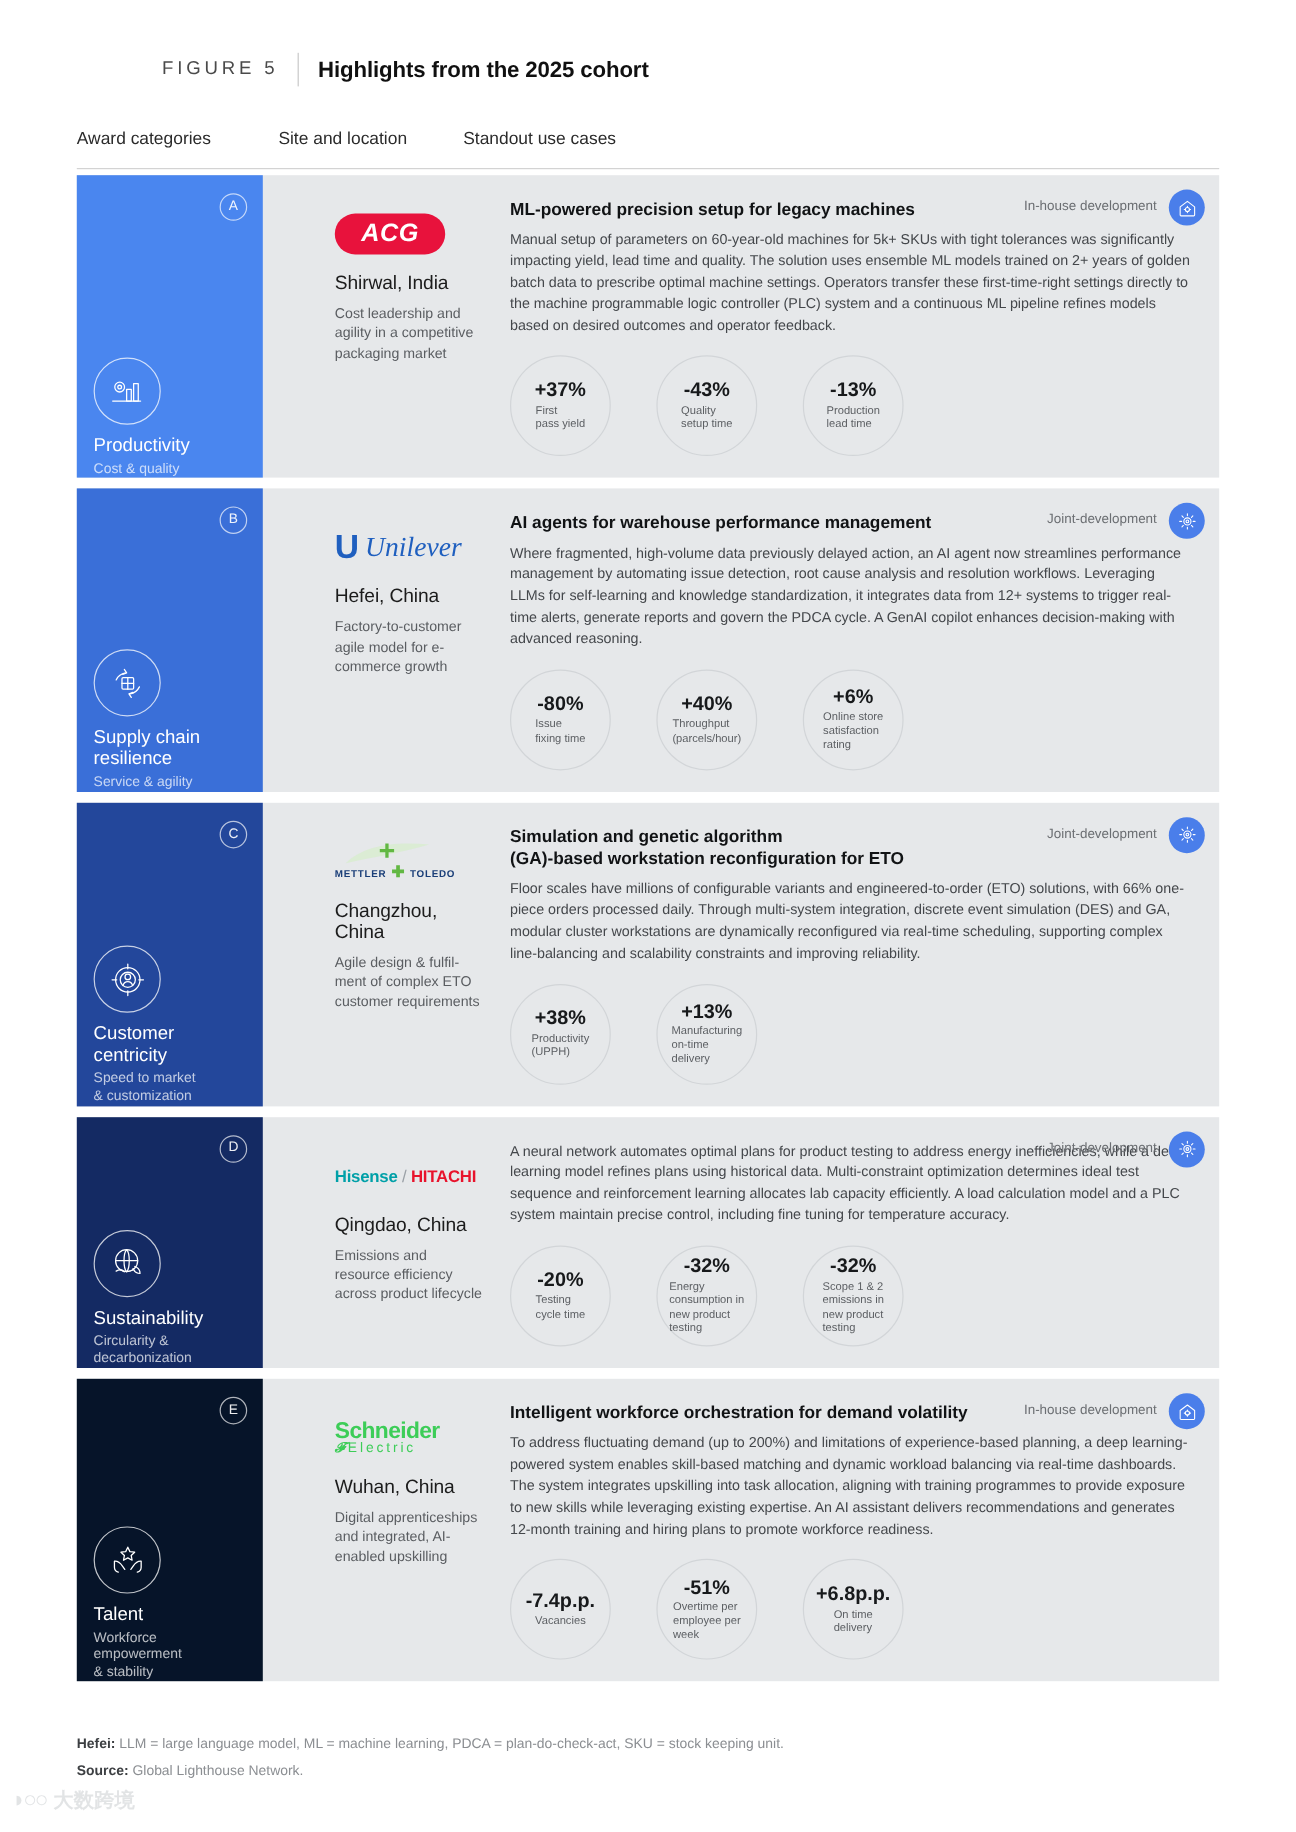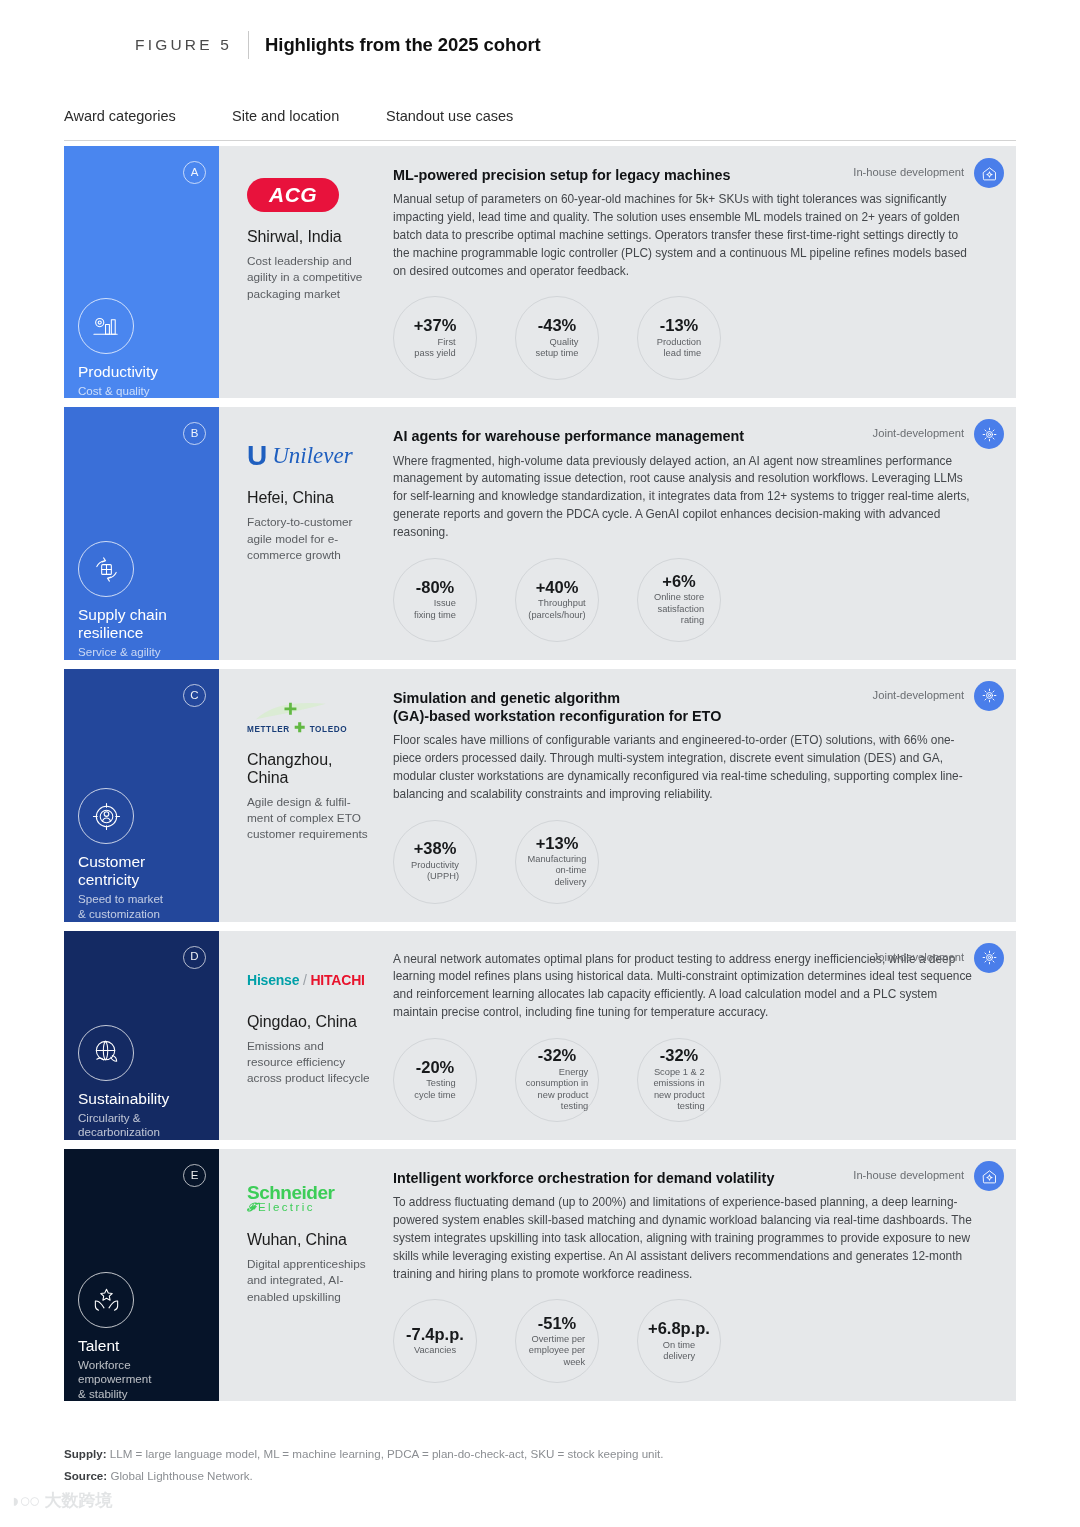--- a/index.html
+++ b/index.html
@@ -6,21 +6,21 @@
   html, body {
     width: 1080px; height: 1527px;
     background: #ffffff;
     font-family: "Liberation Sans", sans-serif;
     -webkit-font-smoothing: antialiased;
   }
   .page { position: relative; width: 1080px; height: 1527px; overflow: hidden; }
 
   
   .fig-header {
-    position: absolute; left: 135px; top: 31px;
+    position: absolute; left: 135px; top: 44px;
     display: flex; align-items: center; gap: 16px; justify-content: space-between;
   }
   .fig-label {
     font-size: 15.5px; letter-spacing: 3.2px; color: #4a4a4a; font-weight: 400;
   }
   .fig-rule { width: 1px; height: 28px; background: #c9c9c9; }
   .fig-title { font-size: 18.5px; font-weight: 700; color: #101010; letter-spacing: -0.1px; }
 
   
   .col-heads { position: absolute; left: 64px; top: 108px; width: 952px; height: 26px; }
@@ -51,21 +51,21 @@
     width: 56px; height: 56px; border-radius: 50%;
     border: 1.2px solid rgba(255,255,255,0.75);
     display: flex; align-items: center; justify-content: center;
     margin-bottom: 9px;
   }
   .cat-icon svg { width: 31px; height: 31px; }
   .cat-name { font-size: 15.5px; line-height: 1.16; color: #ffffff; font-weight: 400; margin-bottom: 3px; }
   .cat-sub { font-size: 11.6px; line-height: 1.26; color: rgba(255,255,255,0.72); font-weight: 400; }
 
   
-  .site { width: 168px; flex: 0 0 168px; padding: 18px 16px 14px 28px; position: relative; }
+  .site { width: 168px; flex: 0 0 168px; padding: 18px 16px 14px 28px; position: relative; margin-left: 32px; }
   .logo-box { height: 62px; display: flex; align-items: center; }
   .site-name { font-size: 16px; color: #1c1c1c; margin-top: 2px; margin-bottom: 7px; letter-spacing: -0.1px; }
   .site-desc { font-size: 11.8px; line-height: 1.38; color: #5a5d61; }
 
   
   .uc { flex: 1 1 auto; padding: 20px 22px 18px 6px; position: relative; }
   .uc-badge {
     position: absolute; right: 52px; top: 20px;
     font-size: 11.2px; color: #6b6e72; white-space: nowrap;
   }
@@ -80,21 +80,21 @@
     margin-bottom: 7px; max-width: 560px; white-space: pre-line;
   }
   .uc-body { font-size: 11.9px; line-height: 1.5; color: #44474b; max-width: 582px; }
 
   
   .kpis { display: flex; gap: 38px; margin-top: 16px; }
   .kpi {
     width: 84px; height: 84px; border-radius: 50%;
     border: 1.1px solid #d2d5d8;
     display: flex; flex-direction: column; align-items: center; justify-content: center;
-    text-align: right; padding: 4px;
+    text-align: left; padding: 4px;
   }
   .kpi-val { font-size: 16.5px; font-weight: 700; color: #17191b; line-height: 1.05; }
   .kpi-lbl { font-size: 9.3px; line-height: 1.24; color: #5c5f63; margin-top: 2px; }
 
   
   .footer { position: absolute; left: 64px; top: 1443px; width: 952px; }
   .foot-line { font-size: 11.6px; color: #8b8e92; line-height: 1.9; }
   .foot-line b { color: #3c3f42; font-weight: 700; }
 
   .watermark {
@@ -430,21 +430,21 @@
               <div class="kpi-lbl" style="white-space:pre-line">On time
 delivery</div>
             </div>
           </div>
         </div>
       </div>
     </div>
 
   <div class="footer">
     <div class="foot-line">
-      <b>Supply:</b>
+      <b>Hefei:</b>
       <span>LLM = large language model, ML = machine learning, PDCA = plan-do-check-act, SKU = stock keeping unit.</span>
     </div>
     <div class="foot-line">
       <b>Source:</b>
       <span>Global Lighthouse Network.</span>
     </div>
   </div>
 
   <div class="watermark">
     <span class="wm-mark">◗○○</span>

